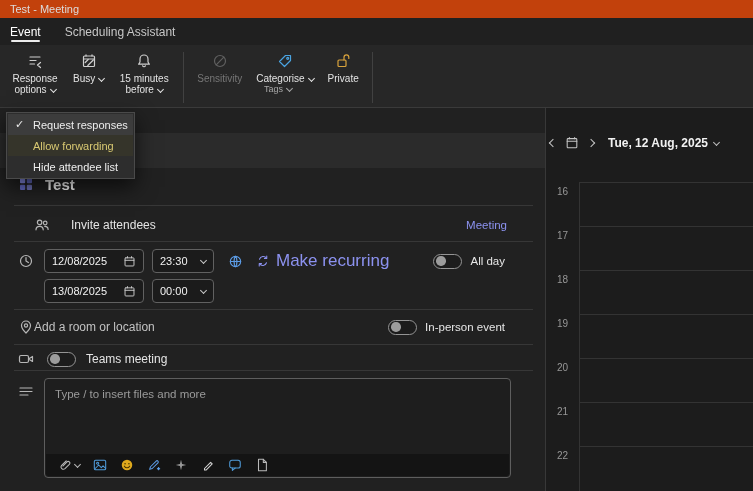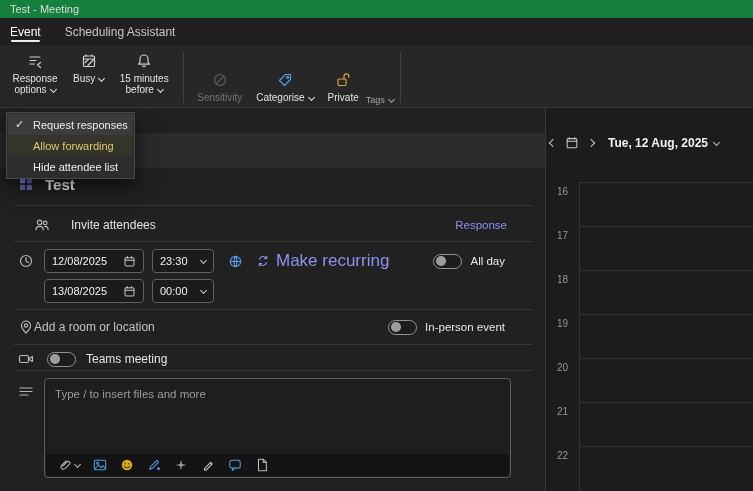--- a/index.html
+++ b/index.html
@@ -1,37 +1,37 @@
 <!DOCTYPE html>
 <html><head>
 <meta charset="utf-8">
 <style>
   *{margin:0;padding:0;box-sizing:border-box}
   html,body{width:753px;height:491px}
   body{font-family:"Liberation Sans",sans-serif;background:#1f1f1f;color:#e8e8e8;overflow:hidden}
   .screen{position:relative;width:753px;height:491px;background:#1f1f1f;overflow:hidden}
 
   
-  .titlebar{position:absolute;left:0;top:0;width:100%;height:18px;background:#15803d;display:flex;align-items:center;padding-left:10px;font-size:11px;color:#dcdcdc}
+  .titlebar{position:absolute;left:0;top:0;width:100%;height:18px;background:#c2410c;display:flex;align-items:center;padding-left:10px;font-size:11px;color:#dcdcdc}
 
   
   .tabs{position:absolute;left:0;top:18px;width:100%;height:27px;display:flex;align-items:stretch;padding-left:10px;gap:24px;background:#202020}
   .tab{display:flex;align-items:center;font-size:12px;color:#c7c7c7;position:relative}
   .tab.active{color:#fff;font-weight:400}
   .tab.active::after{content:"";position:absolute;left:1px;right:1px;bottom:3px;height:2px;background:#ededed;border-radius:2px}
 
   
   .ribbon{position:absolute;left:0;top:45px;width:100%;height:63px;background:#272727;border-bottom:1px solid #3a3a3a;display:flex;align-items:stretch;padding:5px 4px 2px}
   .rbtn{display:flex;flex-direction:column;align-items:center;gap:3px;padding:2px 7px;border-radius:3px;font-size:10px;line-height:11px;color:#e3e3e3;text-align:center}
   .rbtn .ric{height:18px;display:flex;align-items:center;color:#cfcfcf}
   .rbtn.disabled{color:#767676}
   .rbtn.disabled .ric{color:#606060}
   .rlabel{display:inline-block}
   .rsep{width:1px;background:#414141;margin:2px 6px}
-  .rgroup{display:flex;align-items:flex-end}
+  .rgroup{display:flex;flex-direction:column;align-items:center}
   .rgroup-buttons{display:flex;align-items:flex-start}
   .rgroup-caption{font-size:9px;color:#a8a8a8;display:flex;align-items:center;margin-top:-2px}
 
   .chev{display:inline-block;width:5px;height:5px;border-right:1.3px solid currentColor;border-bottom:1.3px solid currentColor;transform:rotate(45deg);margin-left:4px;margin-bottom:2px;vertical-align:middle;flex:none}
   .chev-left{transform:rotate(135deg);margin:0}
   .chev-right{transform:rotate(-45deg);margin:0}
   .chev-nav{width:6px;height:6px;border-width:1.5px;color:#c5c5c5}
 
   
   .menu{position:absolute;left:6px;top:112px;width:129px;background:#2d2d2d;border:1px solid #4a4a4a;box-shadow:0 8px 20px rgba(0,0,0,.65);z-index:60;padding:1px;font-size:11px}
@@ -183,21 +183,21 @@
       <span class="icon-col">
         <svg class="si" width="16" height="16" viewBox="0 0 16 16">
             <circle cx="5.6" cy="5.4" r="2.2"></circle>
             <path d="M2 12.8c0-2 1.6-3.5 3.6-3.5s3.6 1.5 3.6 3.5"></path>
             <circle cx="11.2" cy="6" r="1.8"></circle>
             <path d="M10.8 9.4c1.9 0 3.3 1.4 3.3 3.1"></path>
           </svg>
       </span>
       <span class="label-12">Invite attendees</span>
       <span class="spacer"></span>
-      <span class="optional">Response</span>
+      <span class="optional">Meeting</span>
     </div>
     <div class="divider" style="top:133px"></div>
 
     <div class="row" style="top:141px;left:18px;right:40px">
       <span class="icon-col">
         <svg class="si" width="16" height="16" viewBox="0 0 16 16">
             <circle cx="8" cy="8" r="5.5"></circle>
             <path d="M8 4.6V8l2.4 1.5"></path>
           </svg>
       </span>

